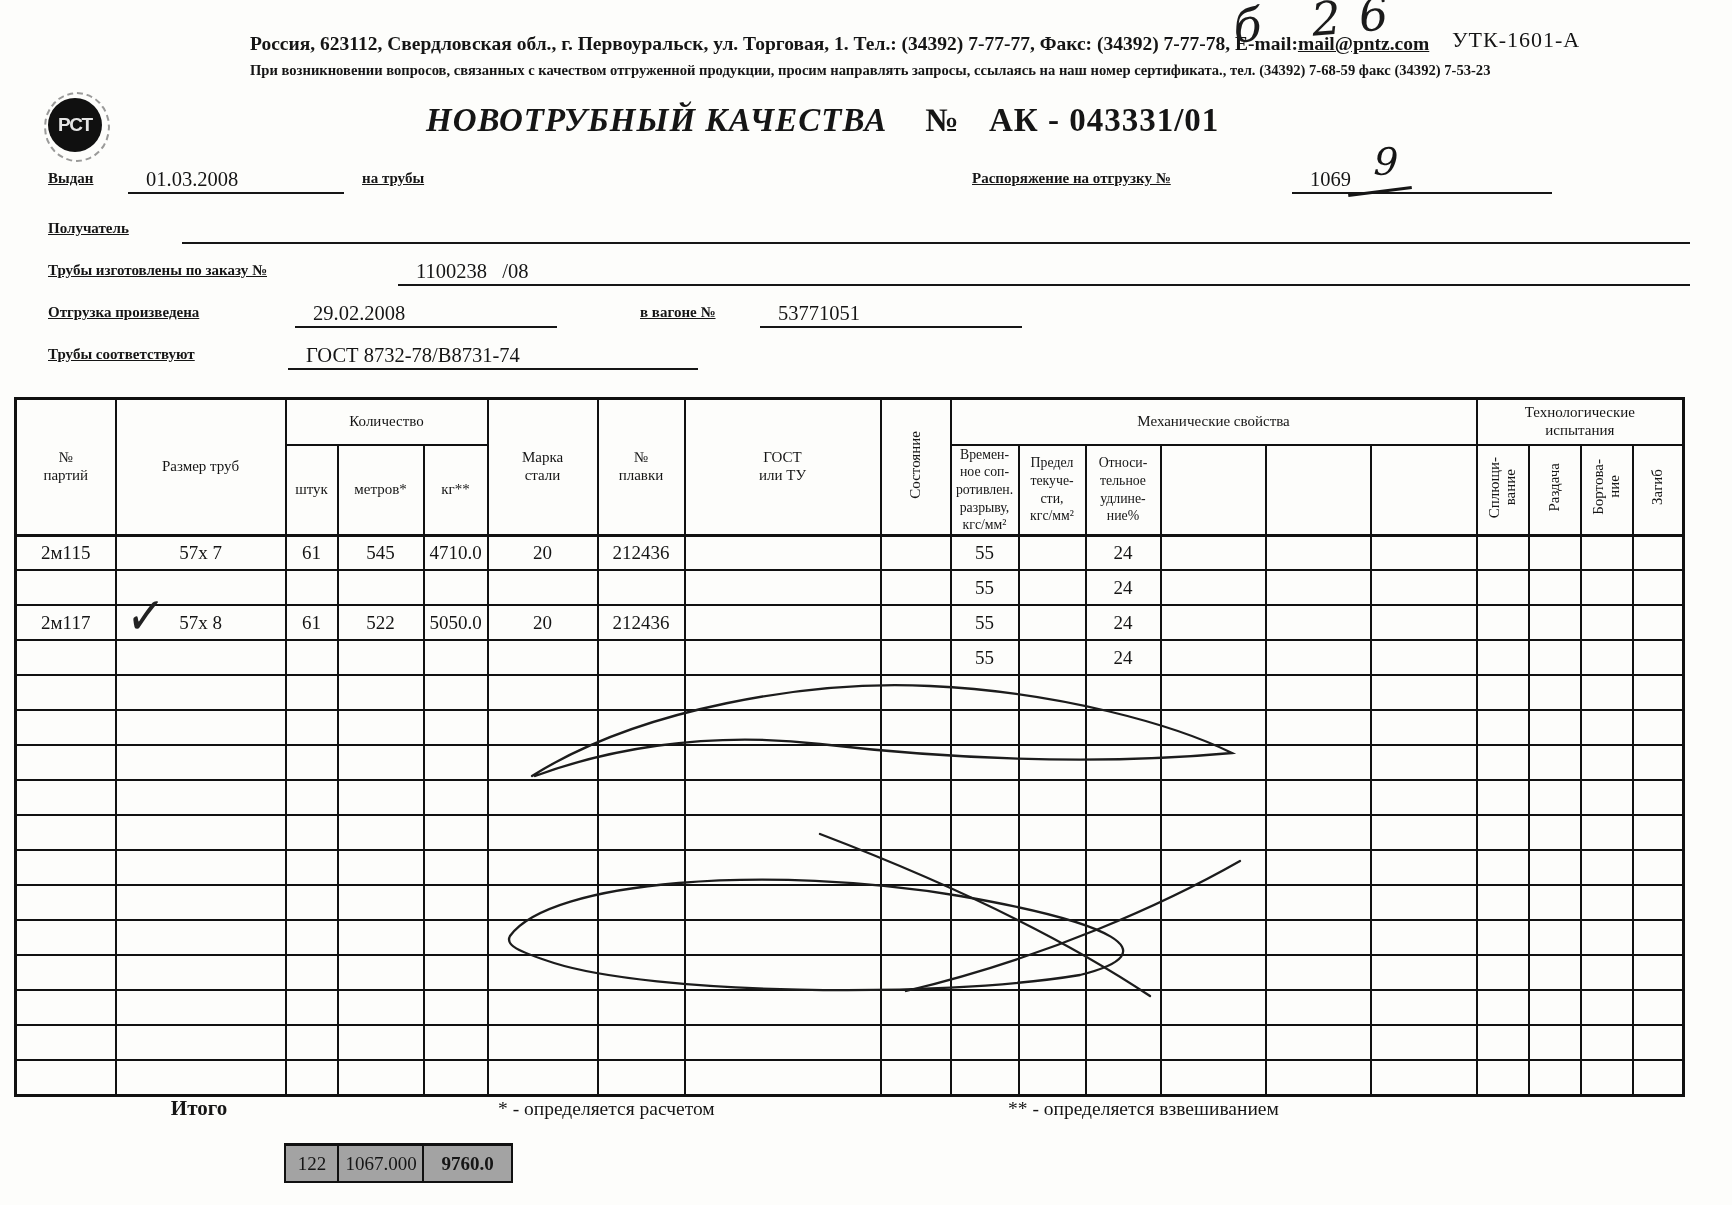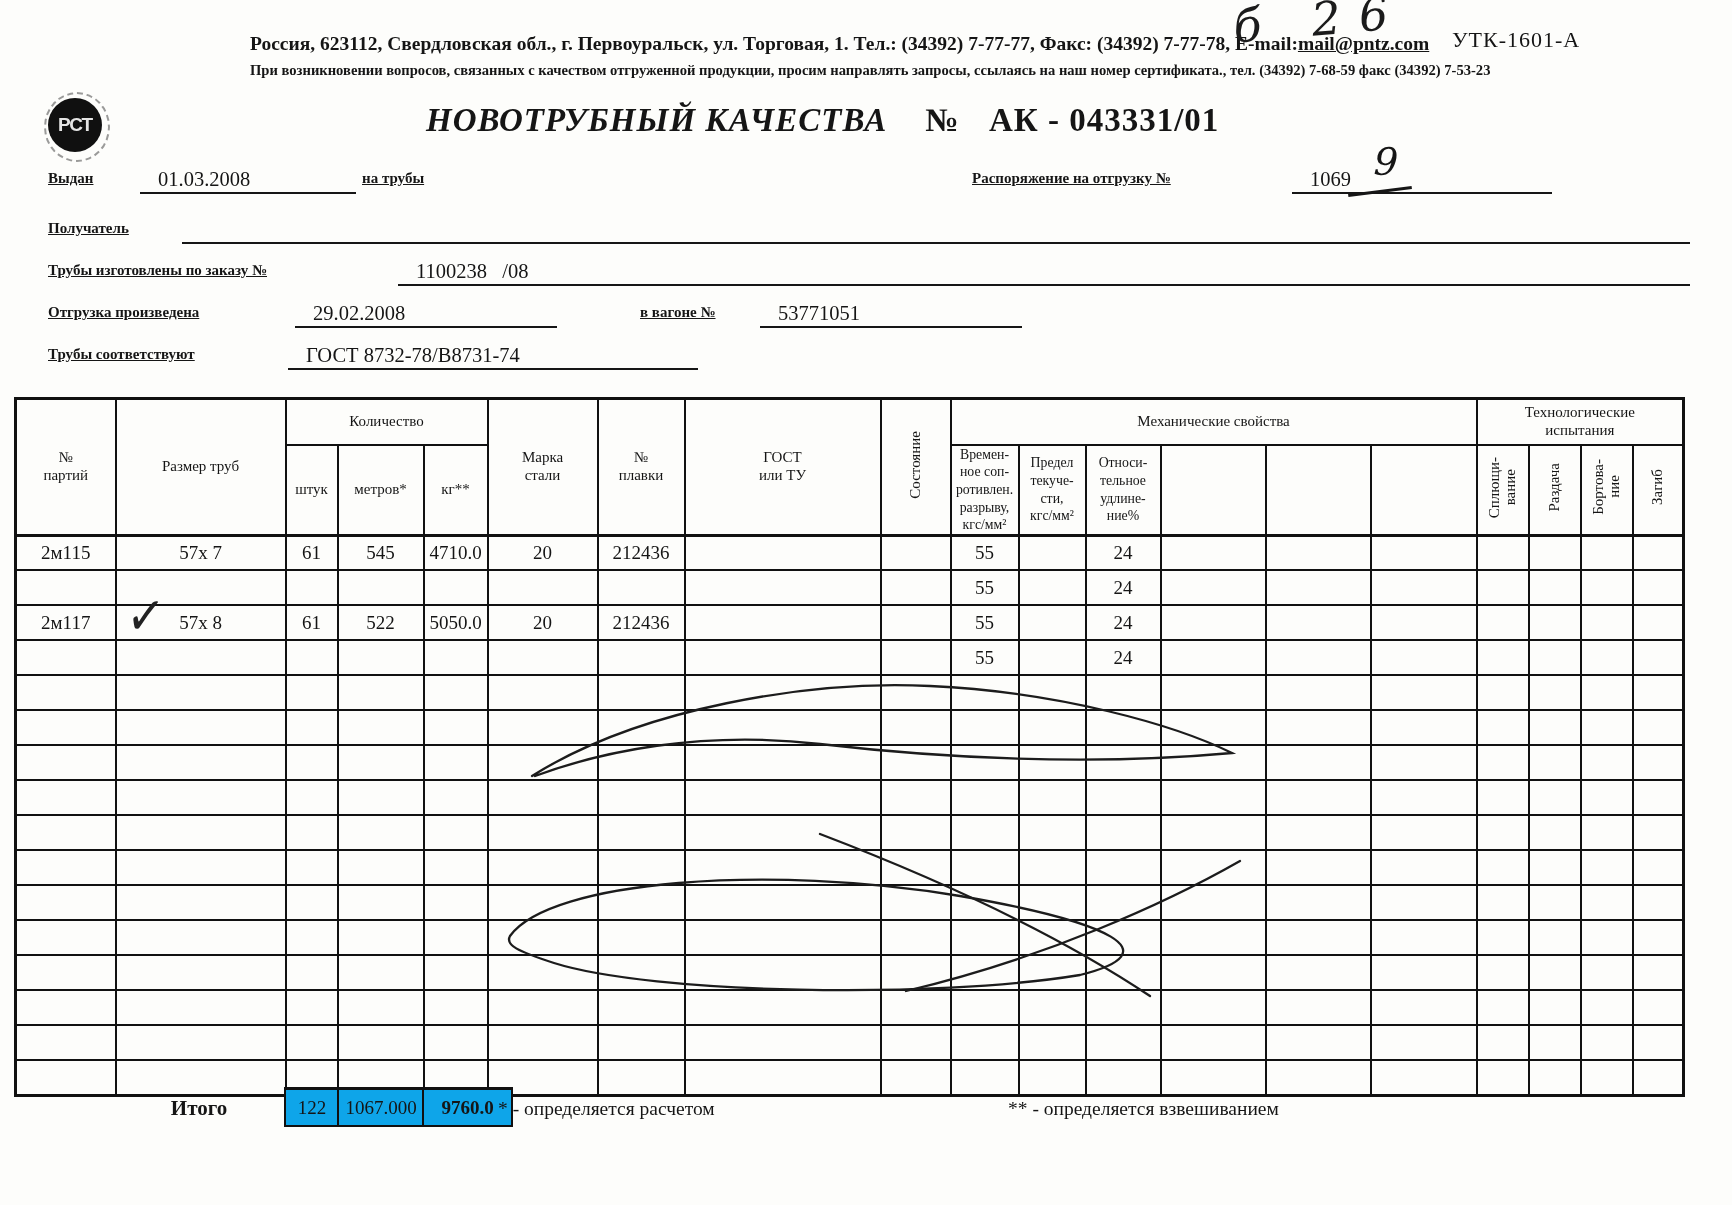--- a/index.html
+++ b/index.html
@@ -54,22 +54,22 @@
   .vspan{writing-mode:vertical-rl;transform:rotate(180deg);white-space:pre-line;
          line-height:1.05;font-size:15px;display:inline-block;}
   table.cert tbody tr{height:35px;}
   table.cert tbody td{font-size:19px;position:relative;overflow:visible;}
   .hwcheck{position:absolute;left:10px;top:-16px;font-size:44px;font-weight:400;color:#222;
            transform:rotate(6deg) scaleY(1.25);pointer-events:none;}
 
   
   .total-label{position:absolute;left:114px;top:1096px;width:170px;text-align:center;
                font-weight:700;font-size:21px;}
-  .tv{position:absolute;top:1087px;height:40px;border:2.5px solid #111;border-top-width:3px;
-      text-align:center;font-size:19px;line-height:36px;box-sizing:border-box;background:#0ea5e9;}
+  .tv{position:absolute;top:1143px;height:40px;border:2.5px solid #111;border-top-width:3px;
+      text-align:center;font-size:19px;line-height:36px;box-sizing:border-box;background:#a3a3a3;}
   .tv-pcs{left:284px;width:56px;} .tv-m{left:337px;width:88px;} .tv-kg{left:422px;width:91px;font-weight:bold;}
   .fn{position:absolute;font-size:19.5px;white-space:nowrap;}
   .fn-calc{left:498px;top:1098px;} .fn-weigh{left:1008px;top:1098px;}
   .note-bottom{position:absolute;left:712px;top:1143px;font-size:15.5px;color:#232323;white-space:nowrap;}
 
   
   .strokes{position:absolute;left:0;top:0;width:1732px;height:1205px;pointer-events:none;}
 </style>
 </head>
 <body>
@@ -92,21 +92,21 @@
       </div>
   </div>
 
   <div class="title">
     <span class="it">НОВОТРУБНЫЙ КАЧЕСТВА</span>
     <span class="no">№</span>
     <span class="num">АК -  043331/01</span>
   </div>
 
   <span class="fl" style="left:48px;top:170px">Выдан</span>
-  <span class="uline" style="left:140px;top:168px;width:216px">01.03.2008</span>
+  <span class="uline" style="left:128px;top:168px;width:216px">01.03.2008</span>
   <span class="fl" style="left:362px;top:170px">на трубы</span>
   <span class="fl" style="left:972px;top:170px">Распоряжение на отгрузку №</span>
   <span class="uline" style="left:1292px;top:168px;width:260px">1069</span>
   <span class="hw-nine">9</span>
   <span class="hw-dash"></span>
 
   <span class="fl" style="left:48px;top:220px">Получатель</span>
   <span class="uline" style="left:182px;top:218px;width:1508px"></span>
 
   <span class="fl" style="left:48px;top:262px">Трубы изготовлены по заказу №</span>

